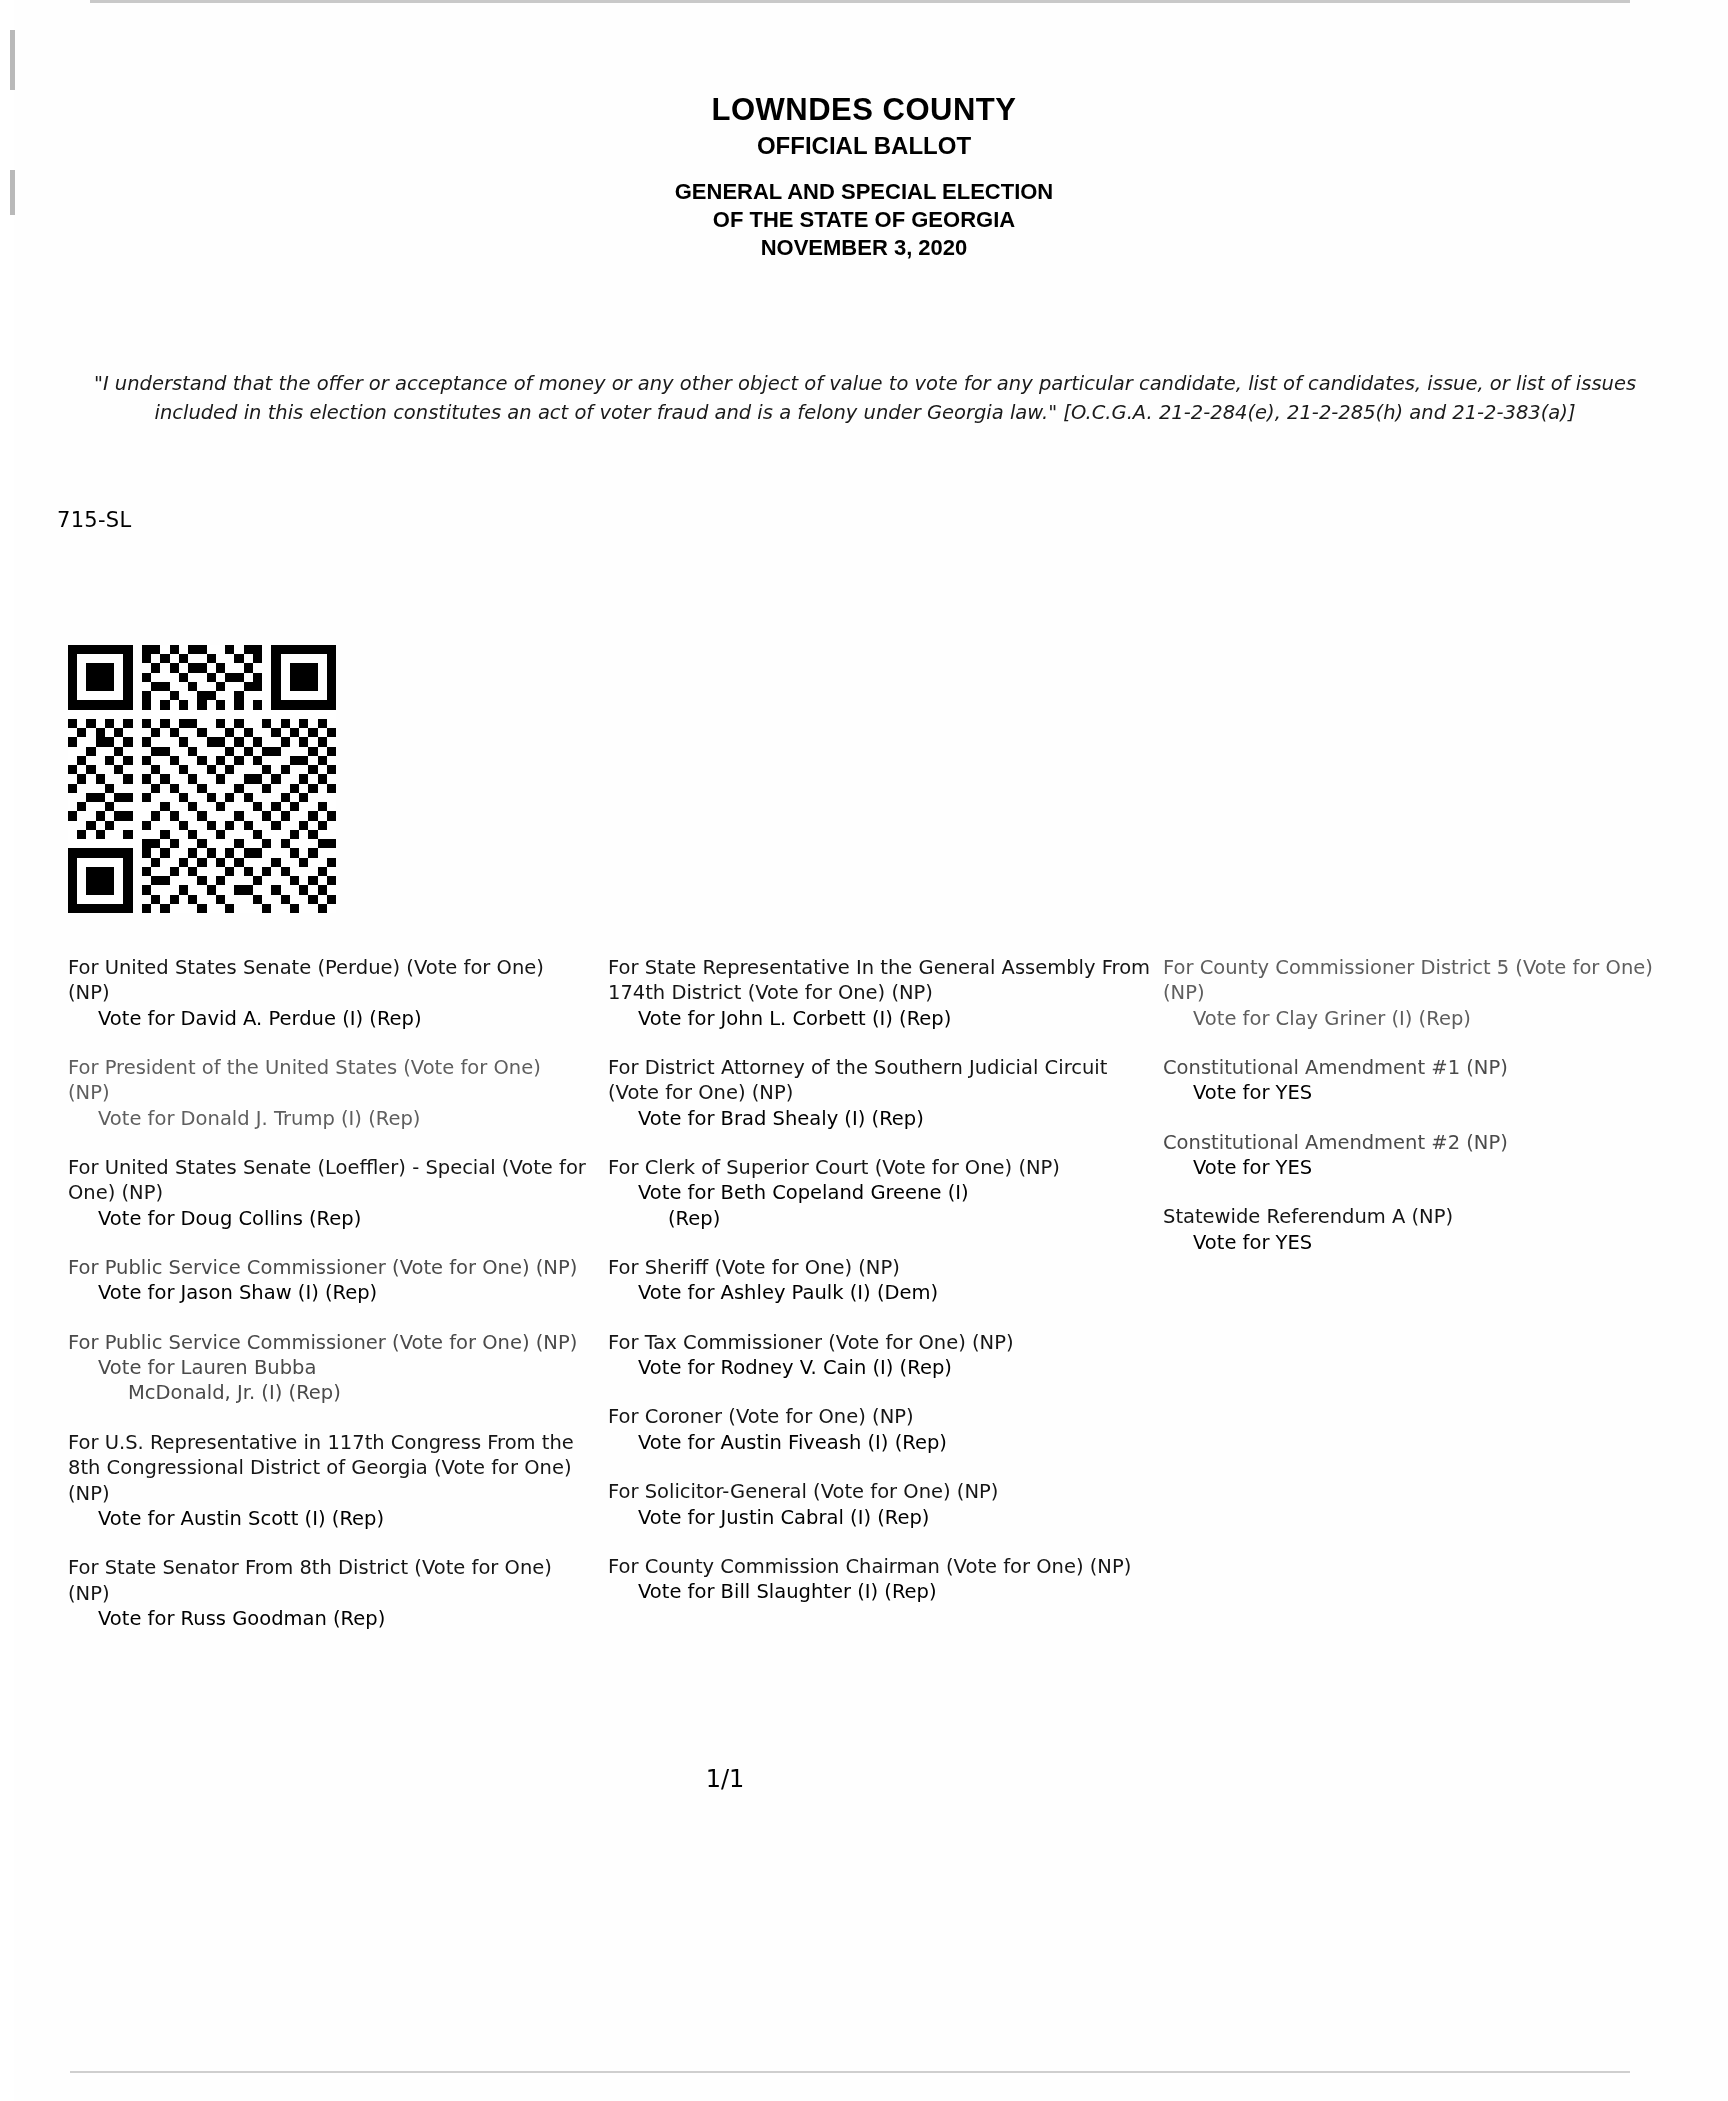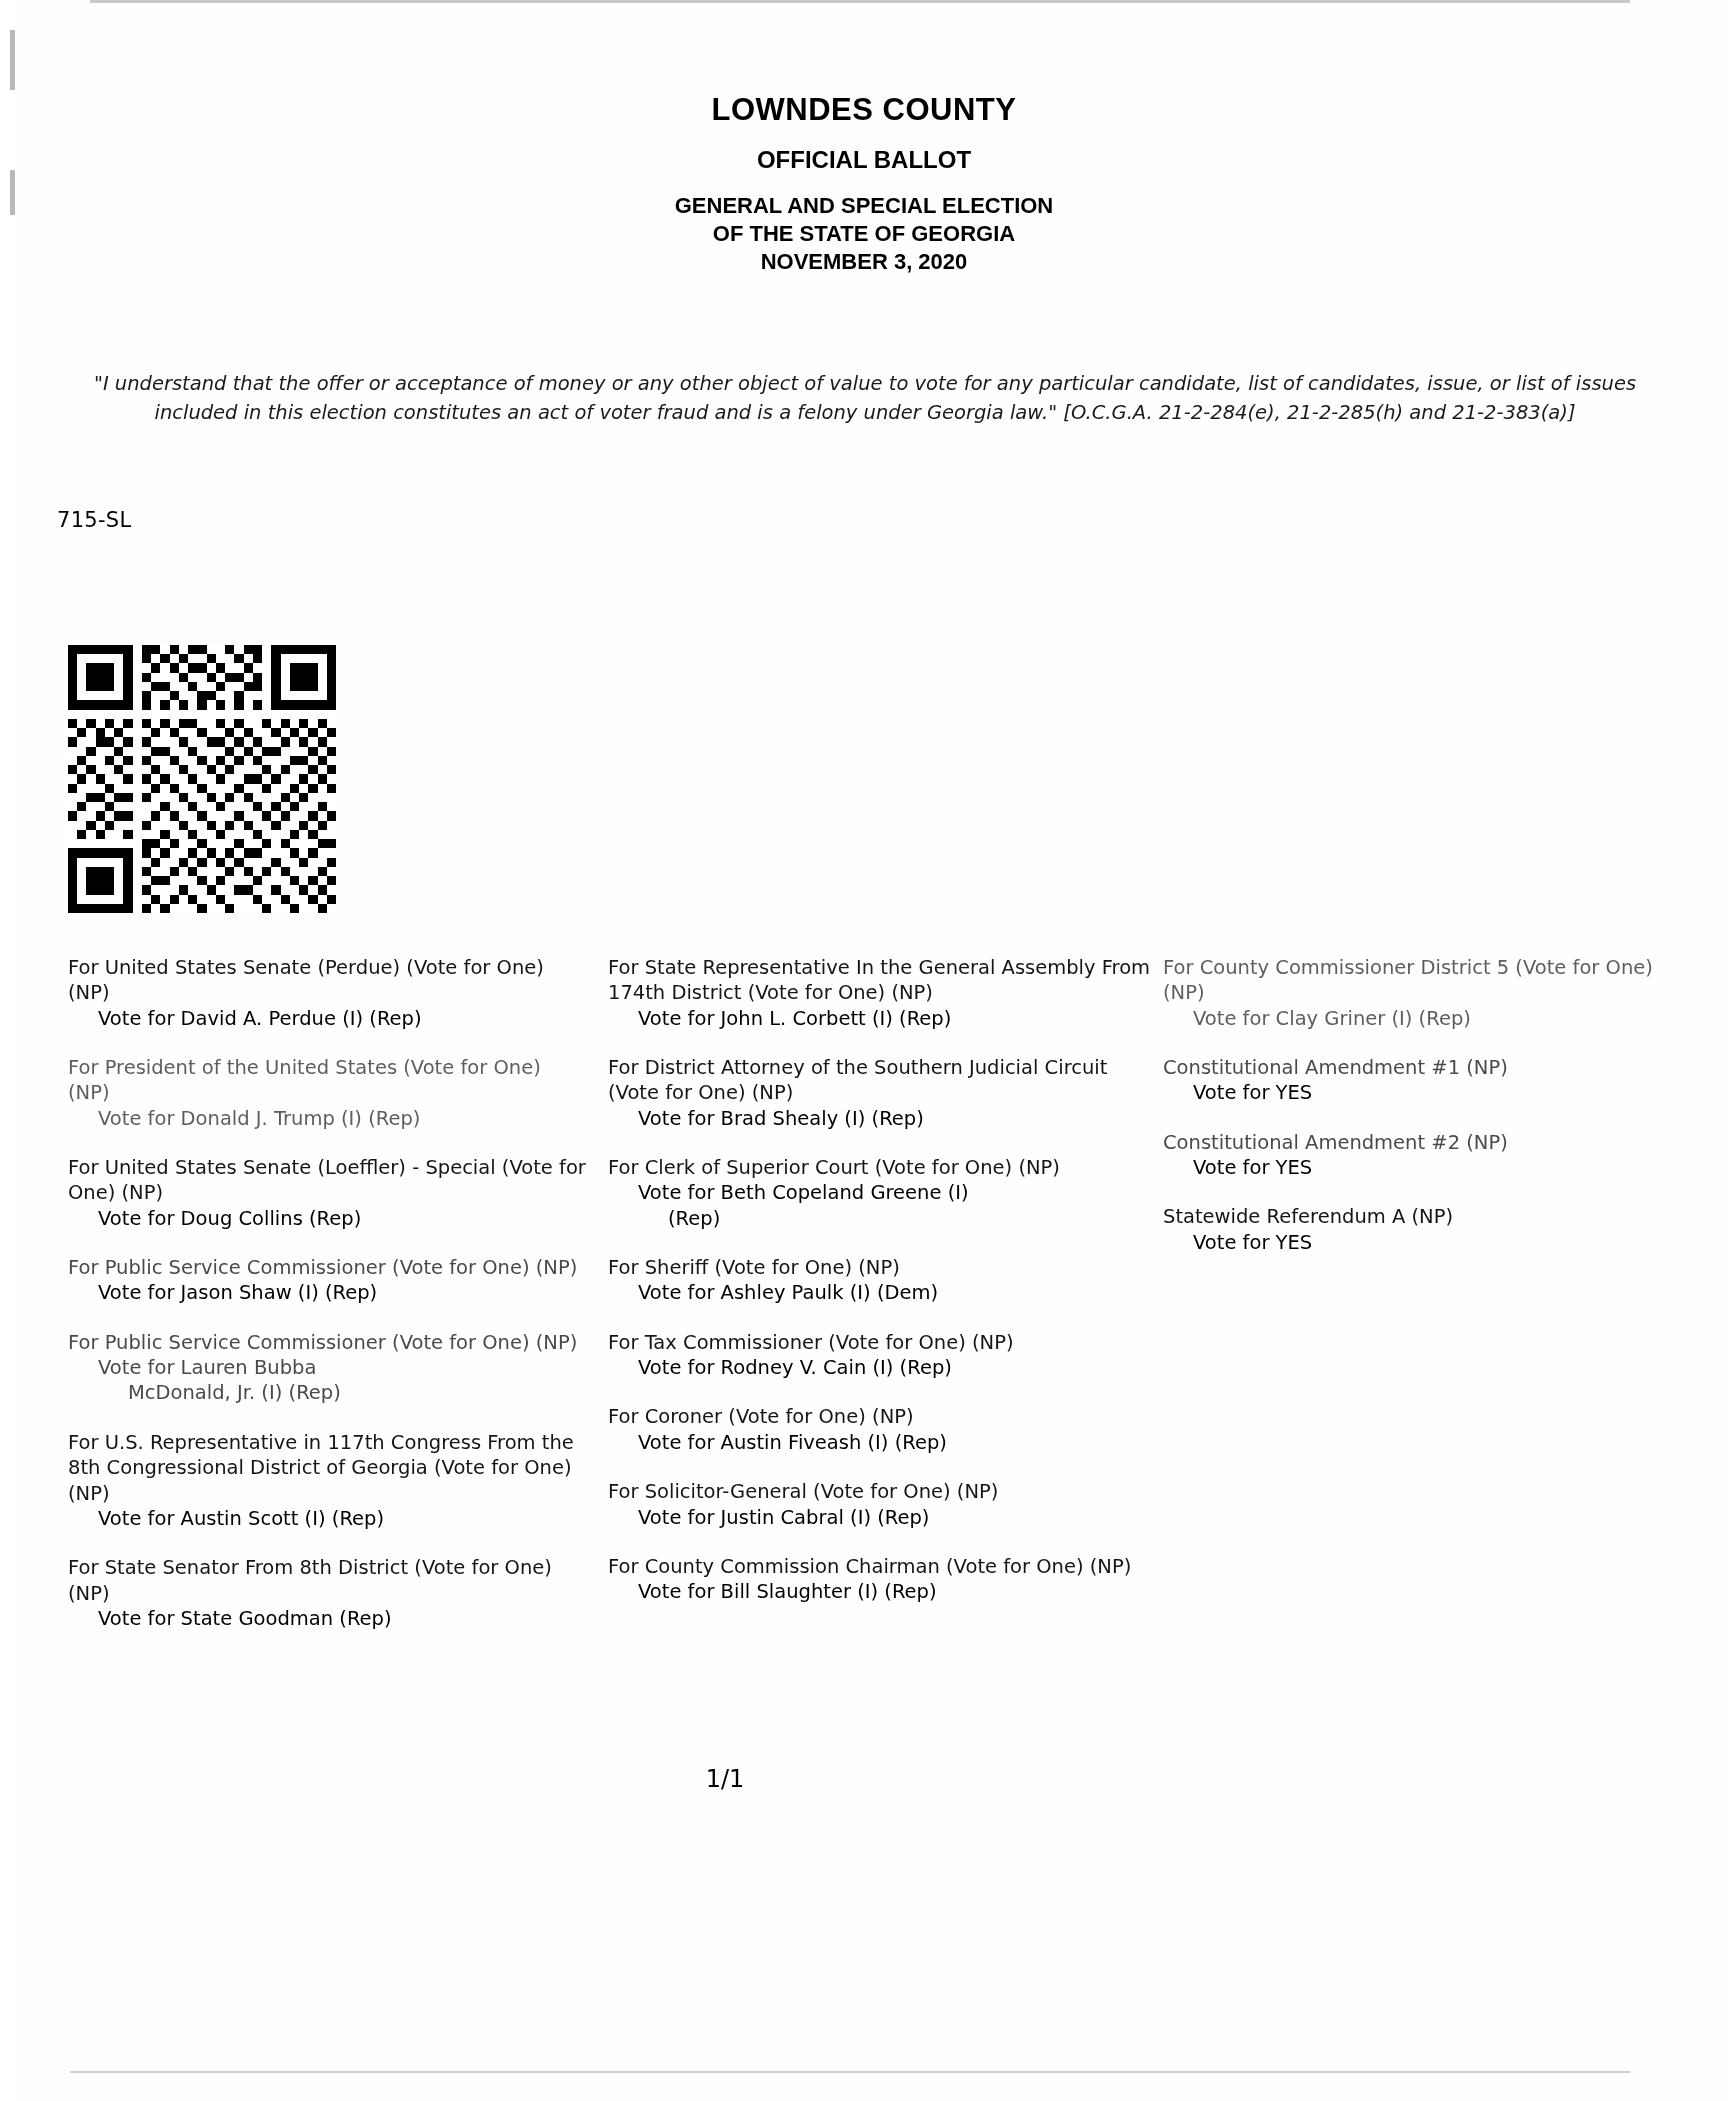--- a/index.html
+++ b/index.html
@@ -54,21 +54,21 @@
   .title-county {
     font-family: "Liberation Sans", sans-serif;
     font-weight: bold;
     font-size: 31px;
     letter-spacing: 0.5px;
   }
   .title-official {
     font-family: "Liberation Sans", sans-serif;
     font-weight: bold;
     font-size: 24px;
-    margin-top: 18px;
+    margin-top: 4px;
   }
   .title-general {
     font-family: "Liberation Sans", sans-serif;
     font-weight: bold;
     font-size: 22px;
     margin-top: 18px;
     line-height: 1.28;
   }
   .oath {
     position: absolute;
@@ -485,21 +485,21 @@
         <div class="contest-title faded2">For Public Service Commissioner  (Vote for One) (NP)</div>
         <div class="choice faded2">Vote for Lauren Bubba</div>
         <div class="choice-ind faded2">McDonald, Jr. (I) (Rep)</div>
       </div>
       <div class="contest">
         <div class="contest-title">For U.S. Representative in 117th Congress From the 8th Congressional District of Georgia (Vote for One) (NP)</div>
         <div class="choice">Vote for Austin Scott (I) (Rep)</div>
       </div>
       <div class="contest">
         <div class="contest-title">For State Senator From 8th District  (Vote for One) (NP)</div>
-        <div class="choice">Vote for State Goodman (Rep)</div>
+        <div class="choice">Vote for Russ Goodman (Rep)</div>
       </div>
     </div>
 
     <div class="col col-2">
       <div class="contest">
         <div class="contest-title">For State Representative In the General Assembly From 174th District (Vote for One) (NP)</div>
         <div class="choice">Vote for John L. Corbett (I) (Rep)</div>
       </div>
       <div class="contest">
         <div class="contest-title">For District Attorney of the Southern Judicial Circuit  (Vote for One) (NP)</div>

